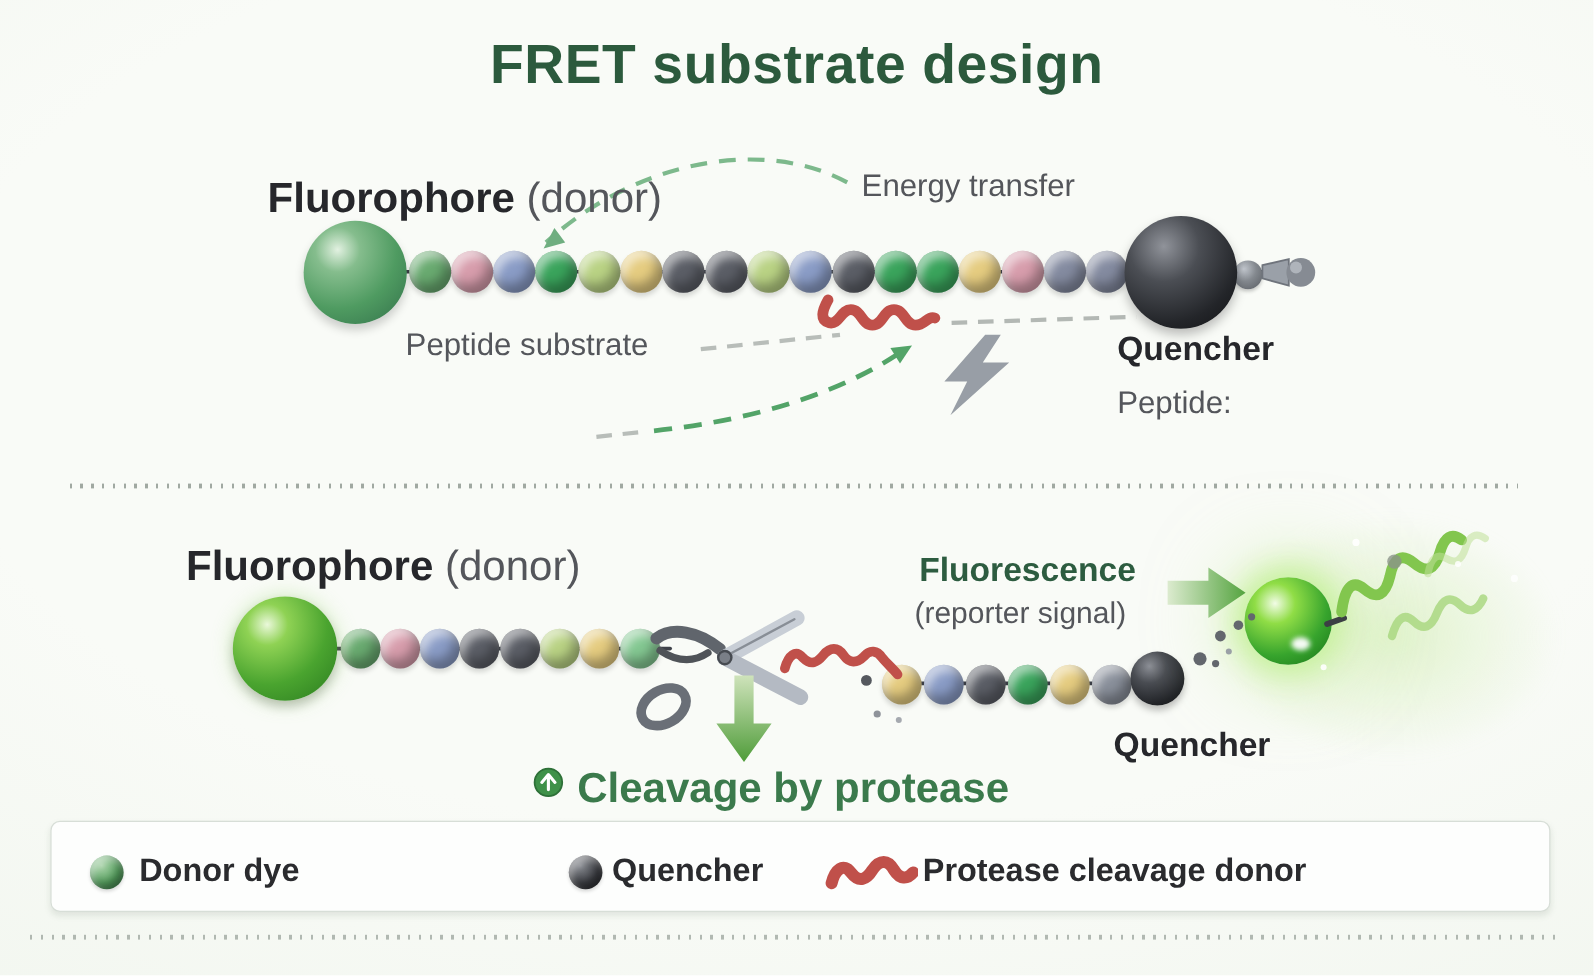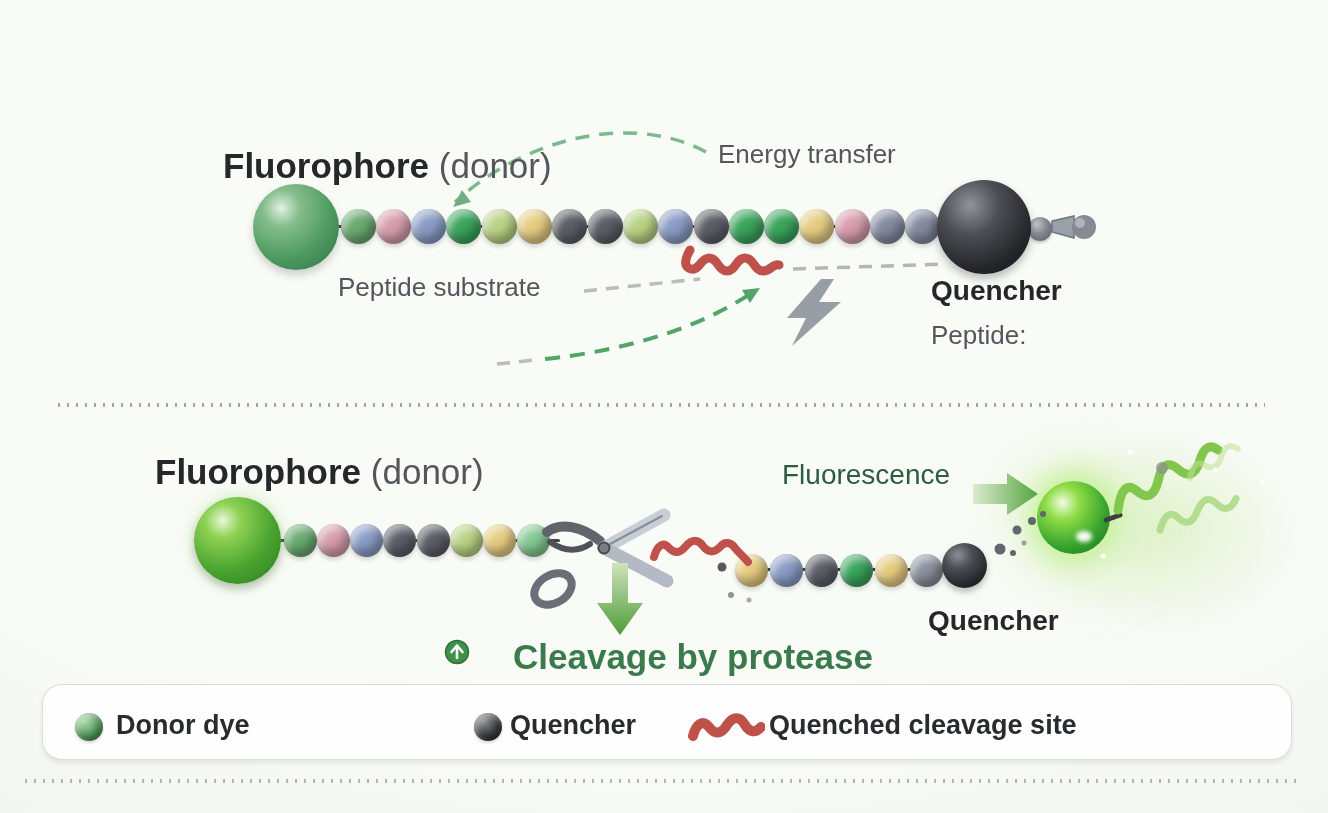--- a/index.html
+++ b/index.html
@@ -5,21 +5,21 @@
   html,body{margin:0;padding:0;}
   body{font-family:"Liberation Sans","DejaVu Sans",sans-serif;}
   #canvas{
     position:relative;width:1328px;height:813px;overflow:hidden;
     background:radial-gradient(120% 105% at 50% 38%, #f9fbf7 45%, #edf3ea 100%);
   }
   .abs{position:absolute;}
   .lbl{position:absolute;white-space:nowrap;z-index:6;}
   .dark{color:#26272b;font-weight:700;}
   .gray{color:#54565b;font-weight:400;}
-  .green-bold{color:#2d5c40;font-weight:400;margin-left:16px;}
+  .green-bold{color:#2d5c40;font-weight:700;}
   .title{
     left:0;right:0;top:26px;text-align:center;
     font-size:46px;font-weight:700;color:#2c5a3d;letter-spacing:.5px;
   }
   .chain-line{position:absolute;height:3px;background:#3f424a;z-index:1;border-radius:2px;}
   .bead{
     position:absolute;border-radius:50%;z-index:3;
     box-shadow:inset -5px -7px 9px rgba(0,0,0,.33), inset 4px 6px 7px rgba(255,255,255,.55), 0 3px 4px rgba(0,0,0,.15);
   }
   .ball{position:absolute;border-radius:50%;z-index:4;}
@@ -59,38 +59,39 @@
   }
   .halo-right{
     left:960px;top:400px;width:400px;height:290px;z-index:0;
     background:radial-gradient(50% 50% at 50% 45%, rgba(198,234,158,.48) 0%, rgba(198,234,158,0) 70%);
     filter:blur(6px);
   }
   .dotline{position:absolute;height:4px;z-index:2;
     background:repeating-linear-gradient(90deg, rgba(138,148,140,.8) 0 2px, transparent 2px 9px);}
   .legend-bar{
     position:absolute;left:42px;top:684px;width:1248px;height:74px;z-index:5;
-    background:#fdfefd;border:1.5px solid #d7ded7;border-radius:20px;
+    background:#fdfefd;border:1.5px solid #d7ded7;border-radius:8px;
     box-shadow:0 3px 5px rgba(90,110,95,.14);
   }
   .legend-ball{position:absolute;width:28px;height:28px;border-radius:50%;
     box-shadow:inset -4px -5px 7px rgba(0,0,0,.3), inset 3px 4px 6px rgba(255,255,255,.5), 0 2px 3px rgba(0,0,0,.15);}
   .legend-lbl{position:absolute;font-size:27px;font-weight:600;color:#2a2b2e;white-space:nowrap;}
   svg.decor{position:absolute;left:0;top:0;z-index:5;pointer-events:none;}
   .f26{font-size:26px;}
   .f27{font-size:35px;}
   .f28{font-size:28px;}
 </style>
 </head>
 <body>
 
 <div id="canvas">
 
   <div class="abs halo-right"></div>
 
+  <div class="lbl title">FRET substrate design</div>
 
   <div class="lbl f27" style="left:223px;top:146px;">
     <span class="dark">Fluorophore</span><span class="gray"> (donor)</span>
   </div>
   <div class="lbl gray f26" style="left:718px;top:139px;">Energy transfer</div>
   <div class="lbl gray f26" style="left:338px;top:272px;">Peptide substrate</div>
   <div class="lbl dark f28" style="left:931px;top:275px;">Quencher</div>
   <div class="lbl gray f26" style="left:931px;top:320px;">Peptide:</div>
 
   <div class="chain-line" style="left:296px;top:225px;width:760px;"></div>
@@ -116,22 +117,23 @@
   <div class="ball ball-fluor-top"></div>
   <div class="ball ball-quench-top"></div>
   <div class="abs bead-small-top"></div>
 
   <div class="dotline" style="left:58px;top:403px;width:1207px;"></div>
 
   <div class="lbl f27" style="left:155px;top:452px;">
     <span class="dark">Fluorophore</span><span class="gray"> (donor)</span>
   </div>
   <div class="lbl green-bold f28" style="left:766px;top:459px;">Fluorescence</div>
+  <div class="lbl gray" style="left:762px;top:497px;font-size:25px;">(reporter signal)</div>
   <div class="lbl dark f28" style="left:928px;top:605px;">Quencher</div>
-  <div class="lbl f27" style="left:481px;top:637px;font-weight:700;color:#3b7a4c;margin-left:32px;">Cleavage by protease</div>
+  <div class="lbl f27" style="left:481px;top:637px;font-weight:700;color:#3b7a4c;">Cleavage by protease</div>
 
   <div class="chain-line" style="left:240px;top:539px;width:320px;"></div>
   <div class="chain-line" style="left:751px;top:568px;width:213px;"></div>
   <div class="abs">
       <div class="bead" style="left: 283.5px; top: 523.5px; width: 33px; height: 33px; background: rgb(105, 170, 112);"></div>
       <div class="bead" style="left: 316.8px; top: 523.5px; width: 33px; height: 33px; background: rgb(215, 157, 172);"></div>
       <div class="bead" style="left: 350.1px; top: 523.5px; width: 33px; height: 33px; background: rgb(138, 156, 198);"></div>
       <div class="bead" style="left: 383.4px; top: 523.5px; width: 33px; height: 33px; background: rgb(91, 94, 102);"></div>
       <div class="bead" style="left: 416.7px; top: 523.5px; width: 33px; height: 33px; background: rgb(91, 94, 102);"></div>
       <div class="bead" style="left: 450px; top: 523.5px; width: 33px; height: 33px; background: rgb(185, 210, 132);"></div>
@@ -152,21 +154,21 @@
   <div class="abs flare"></div>
 
   <div class="legend-bar">
     <div class="legend-ball" style="left:32px;top:28px;background:radial-gradient(circle at 35% 30%, #a9d2a9 0%, #56a15f 55%, #356c42 100%);"></div>
     <div class="legend-lbl" style="left:73px;top:25px;">Donor dye</div>
     <div class="legend-ball" style="left:431px;top:28px;background:radial-gradient(circle at 35% 30%, #85888e 0%, #3c3e43 55%, #1a1b1e 100%);"></div>
     <div class="legend-lbl" style="left:467px;top:25px;">Quencher</div>
     <svg width="80" height="46" style="position:absolute;left:642px;top:20px;" viewBox="0 0 80 46">
       <path d="M8 31 c 3 -12 10 -17 16 -9 c 7 9 13 6 18 -2 c 6 -9 13 -9 18 0 c 5 8 11 8 16 2" stroke="#c0504a" stroke-width="10" fill="none" stroke-linecap="round"></path>
     </svg>
-    <div class="legend-lbl" style="left:726px;top:25px;">Quenched cleavage site</div>
+    <div class="legend-lbl" style="left:726px;top:25px;">Protease cleavage donor</div>
   </div>
 
   <div class="dotline" style="left:25px;top:779px;width:1278px;opacity:.8;"></div>
 
   <svg class="decor" width="1328" height="813" viewBox="0 0 1328 813">
     <defs>
       <linearGradient id="gd" x1="0" y1="0" x2="0" y2="1">
         <stop offset="0" stop-color="#cfe3bb"></stop>
           <stop offset="1" stop-color="#4f9c39"></stop>
       </linearGradient>

